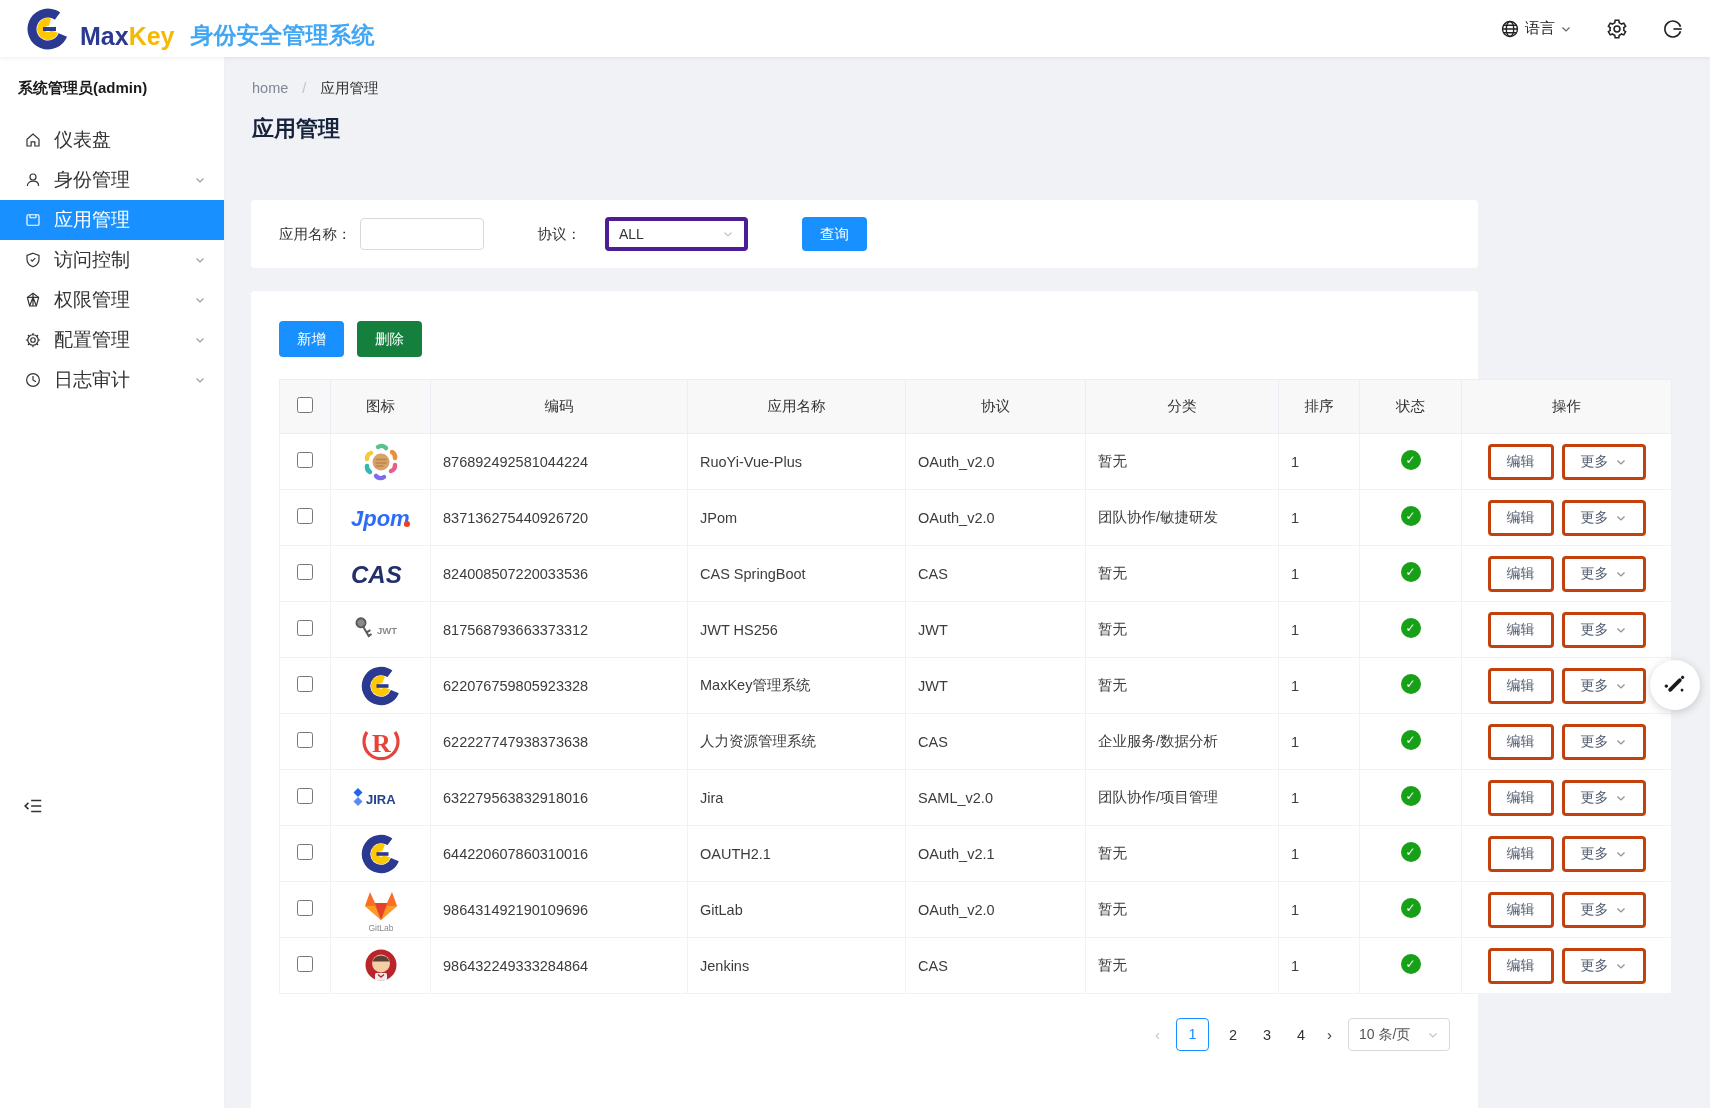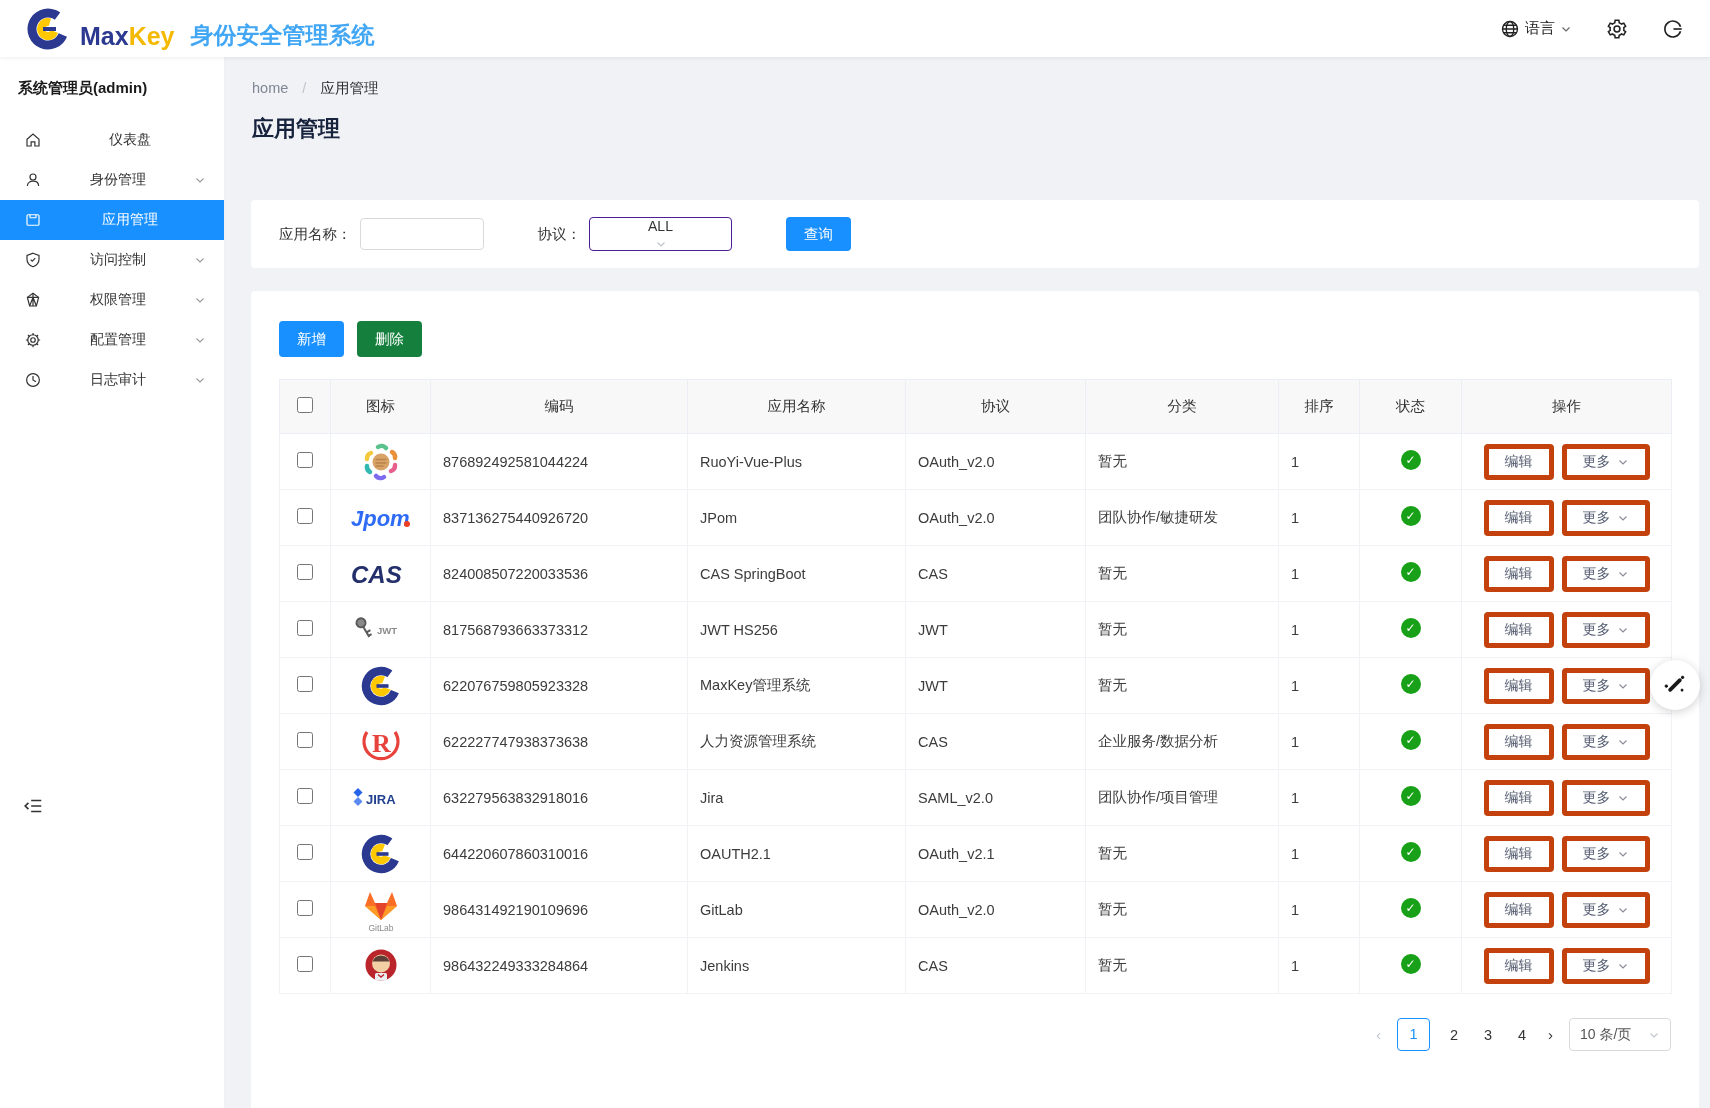--- a/index.html
+++ b/index.html
@@ -26,39 +26,39 @@
   .sidebar {
     position:absolute; top:57px; left:0; width:225px; height:1051px; background:#fff;
     border-right:1px solid #f0f0f0; z-index:10;
   }
   .sidebar-user { padding:22px 18px 16px 18px; font-weight:bold; font-size:15px; color:#1a1a1a; }
   .menu { padding-top:6px; }
   .menu-item {
     height:40px; display:flex; align-items:center; padding:0 18px 0 24px; cursor:pointer;
     color:#333; gap:12px;
   }
-  .menu-item .mi-label { flex:1; font-size:14px;text-align:center; }
+  .menu-item .mi-label { flex:1; font-size:19px; }
   .menu-item .chev { color:#999; }
   .menu-item.active { background:#1890ff; color:#fff; }
   .mi-icon { width:18px; height:18px; flex:0 0 18px; }
   .collapse-btn { position:absolute; left:22px; top:738px; width:22px; height:22px; cursor:pointer; color:#333; }
   
   .main { position:absolute; left:225px; top:57px; width:1485px; height:1051px; }
   .breadcrumb { padding:22px 0 0 27px; font-size:14.5px; }
   .bc-home { color:#808695; cursor:pointer; }
   .bc-sep { color:#c0c4cc; margin:0 10px; }
   .bc-current { color:#2d2d2d; }
   .page-title { padding:16px 0 0 27px; font-size:22px; font-weight:600; color:#17233d; }
-  .card { background:#fff; border-radius:4px; position:absolute; left:26px; width:1448px; }
+  .card { background:#fff; border-radius:4px; position:absolute; left:26px; width:1227px; }
   .filter-card { top:143px; height:68px; display:flex; align-items:center; padding:0 28px; }
   .f-label { font-size:14.5px; color:#333; }
   .f-input { width:124px; height:32px; border:1px solid #d9d9d9; border-radius:4px; margin-left:8px;
              font-family:inherit; font-size:14px; padding:0 8px; outline:none; }
-  .f-select { width:143px; height:34px; border:1px solid #4c1d95; border-radius:4px; margin-left:8px;
-              display:flex; align-items:center; justify-content:space-between; padding:0 10px; cursor:pointer;flex-direction:column; }
+  .f-select { width:143px; height:34px; border:4px solid #4c1d95; border-radius:4px; margin-left:24px;
+              display:flex; align-items:center; justify-content:space-between; padding:0 10px; cursor:pointer; }
   .f-select .sel-val { color:#333; }
   .gap54 { width:54px; flex:0 0 54px; }
   .btn { border:none; border-radius:4px; height:34px; padding:0 18px; font-size:14.5px; cursor:pointer;
          font-family:Liberation Sans, sans-serif; color:#fff; }
   .btn-primary { background:#1890ff; }
   .btn-danger { background:#15803d; }
   .table-card { top:234px; height:836px; padding:30px 28px; }
   .toolbar { display:flex; gap:13px; margin-bottom:22px; }
   .toolbar .btn { height:36px; }
   
@@ -70,21 +70,21 @@
   .app-table td {
     height:55px; border:1px solid #f0f2f5; border-top:none; font-size:14.5px; color:#3c3c3c;
     padding:0 12px; background:#fff;
   }
   .app-table td.c { text-align:center; padding:0; }
   .app-table input[type=checkbox] { width:16px; height:16px; accent-color:#1890ff; cursor:pointer; }
   .icon-cell { display:flex; align-items:center; justify-content:center; height:55px; }
   .status-dot { display:inline-block; width:20px; height:20px; border-radius:50%; background:#18a018; position:relative; }
   .status-dot::after { content:"✓"; position:absolute; left:0; top:0; width:20px; height:20px;
     color:#fff; font-size:12px; font-weight:bold; line-height:20px; text-align:center; }
-  .row-btn { background:#fff; border:5px solid #c2410c; border-radius:4px; height:36px; padding:0 16px;
+  .row-btn { background:#fff; border:3px solid #c2410c; border-radius:4px; height:36px; padding:0 16px;
     font-size:14px; color:#515a6e; cursor:pointer; font-family:inherit; }
   .row-btn.more { display:inline-flex; align-items:center; gap:6px; }
   .act-cell { display:flex; gap:8px; justify-content:center; align-items:center; height:55px; }
   
   .pagination { display:flex; justify-content:flex-end; align-items:center; margin-top:24px; gap:14px; }
   .pg-arrow { color:#c0c4cc; font-size:15px; cursor:default; padding:0 2px; }
   .pg-arrow.next { color:#333; cursor:pointer; }
   .pg-num { min-width:20px; text-align:center; color:#333; cursor:pointer; font-size:14.5px; }
   .pg-num.active { min-width:33px; height:33px; line-height:31px; border:1px solid #1890ff; color:#1890ff;
     border-radius:4px; background:#fff; }

